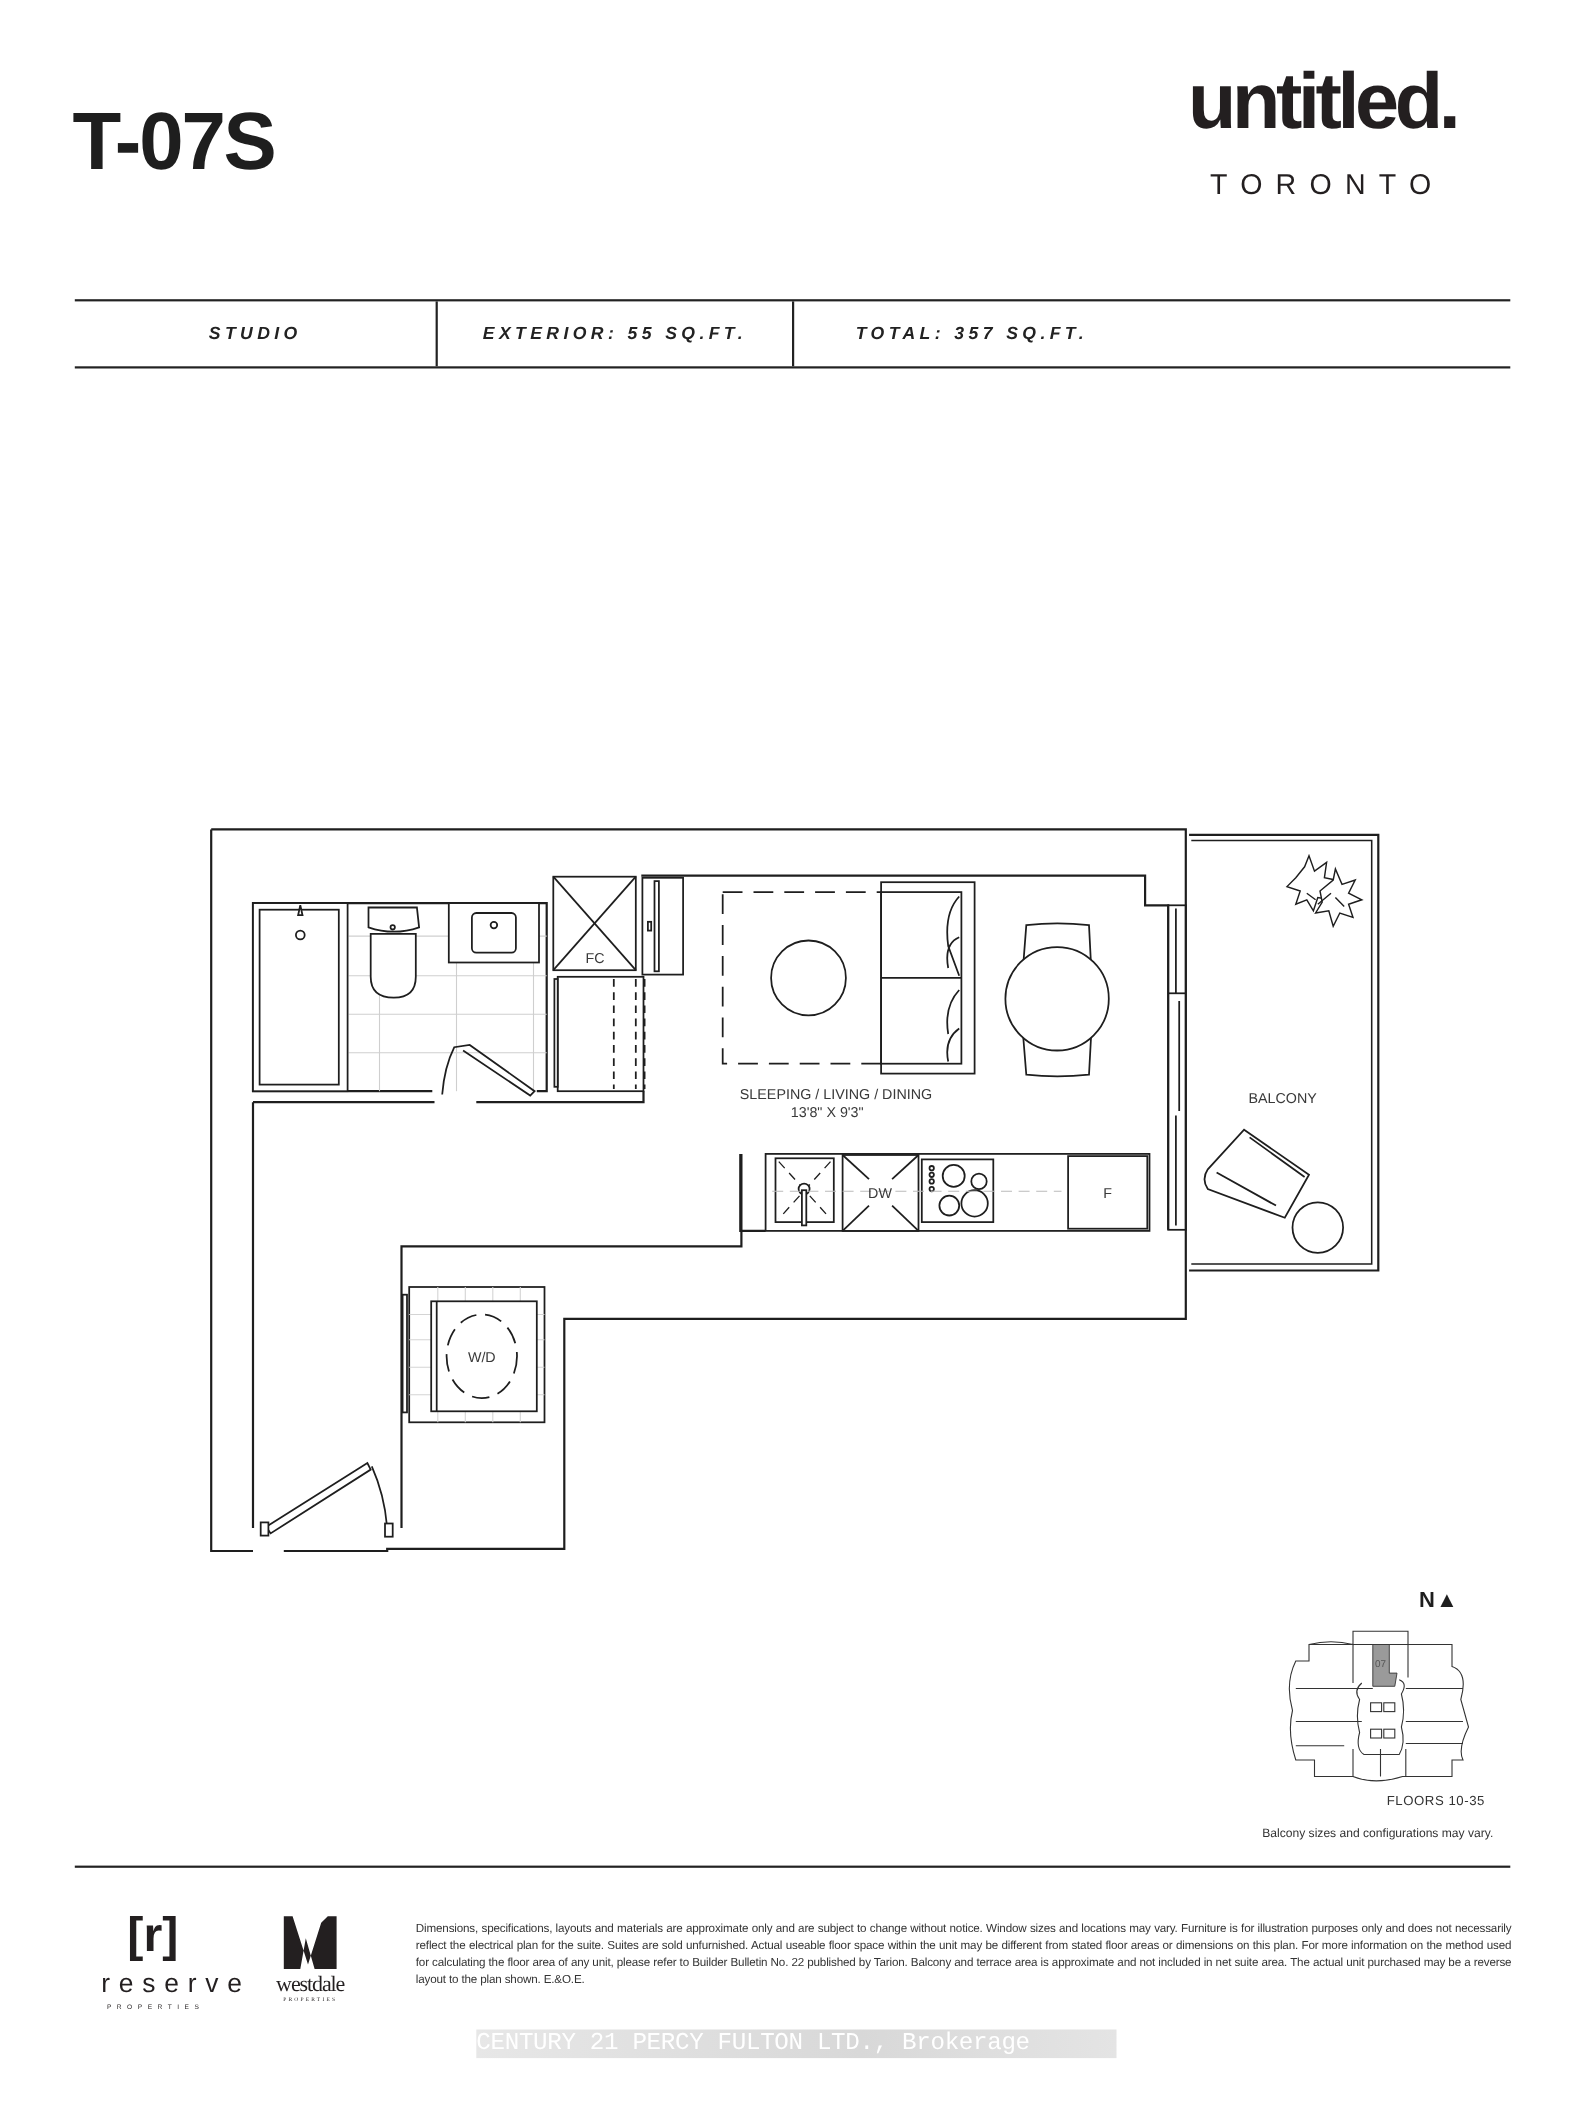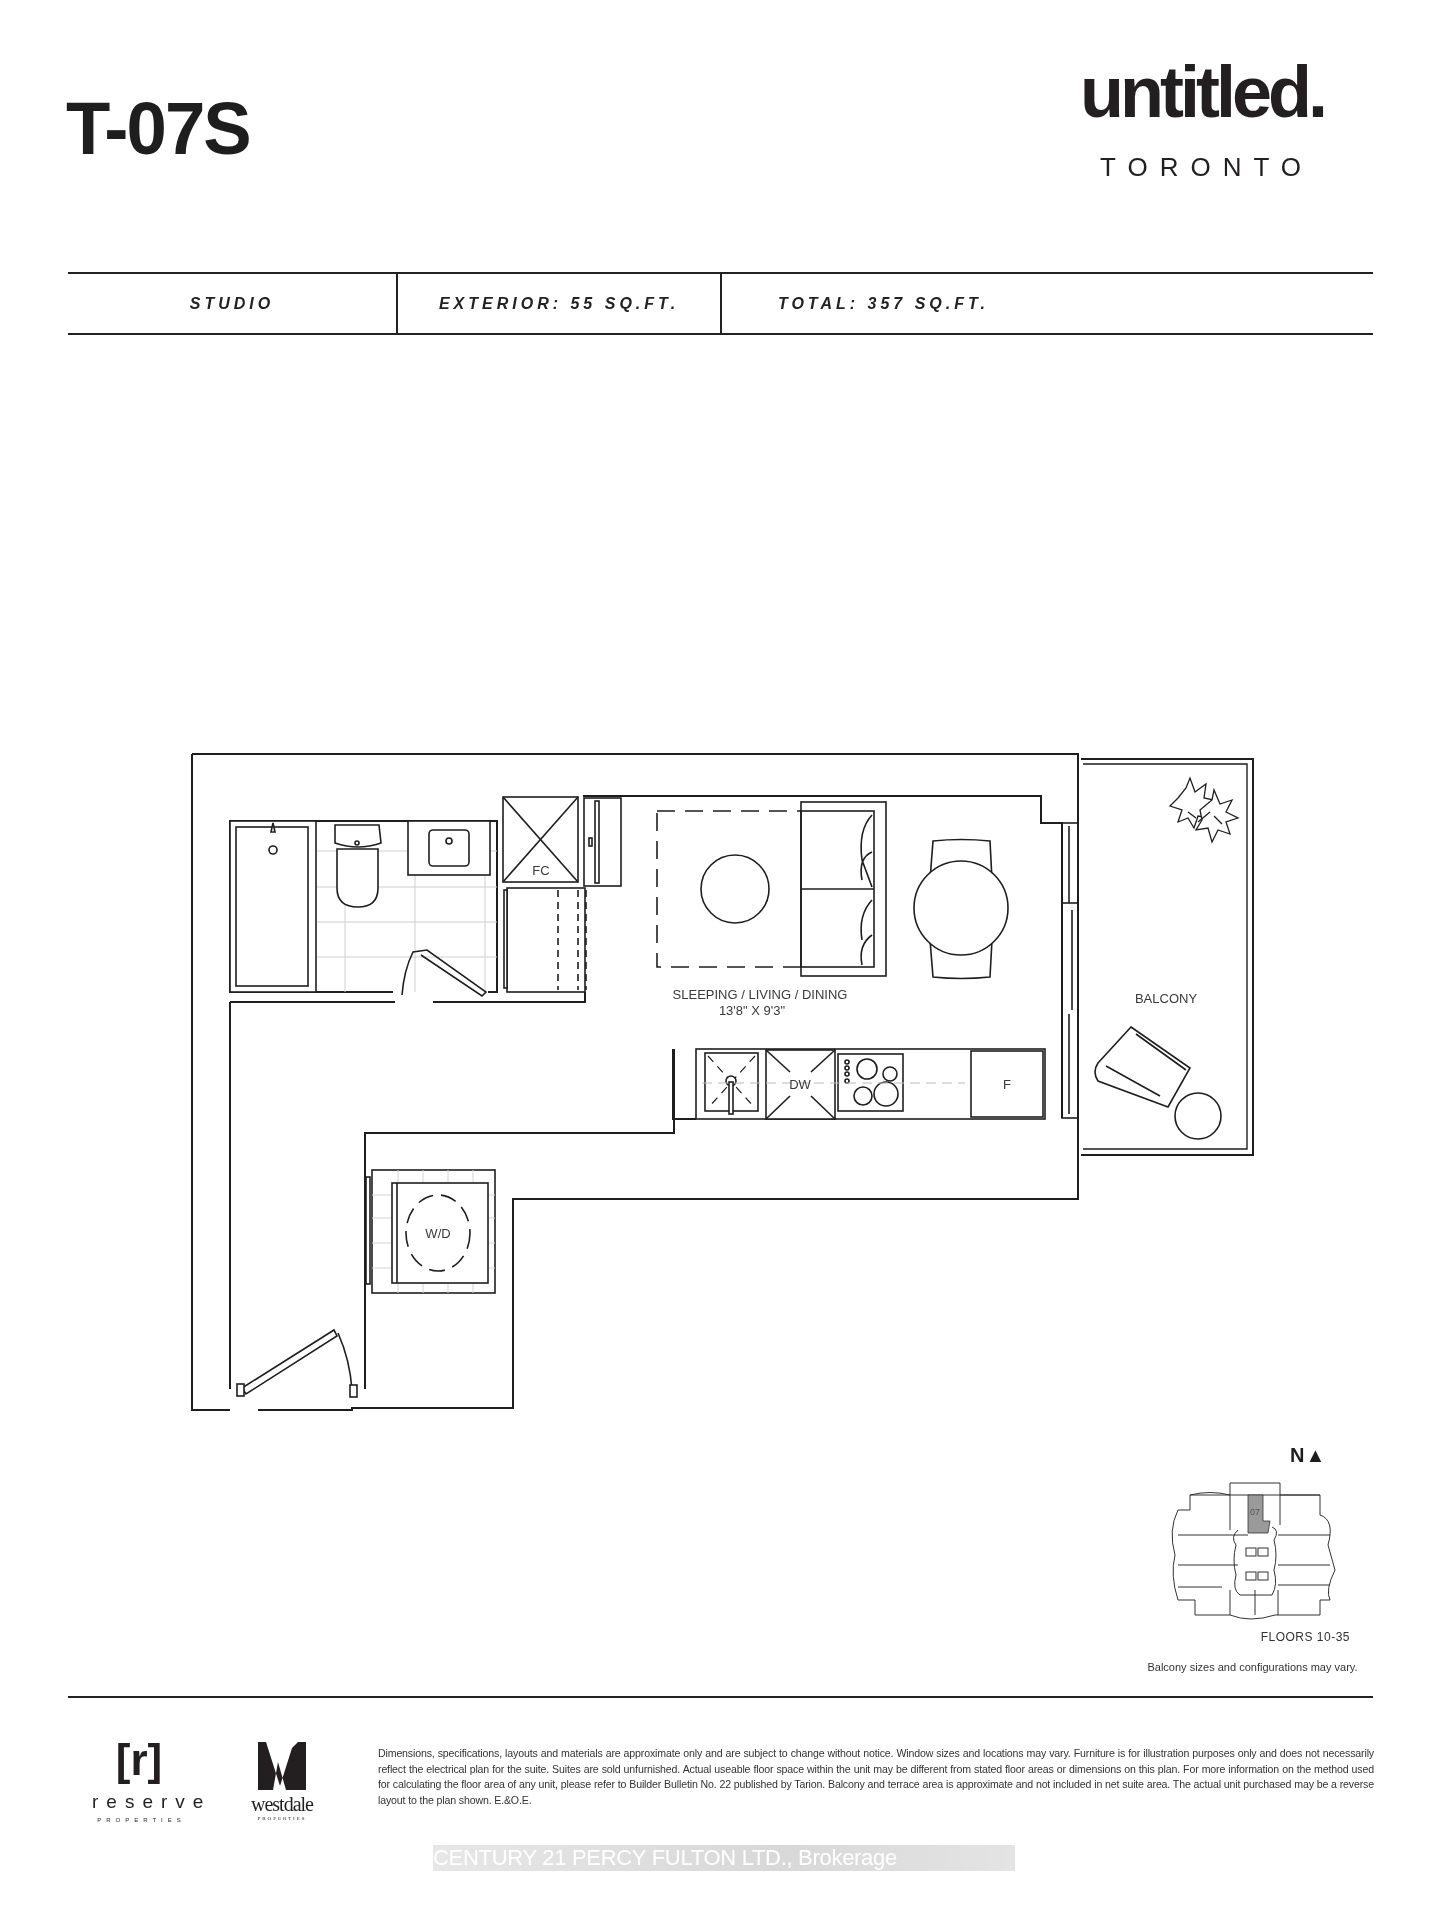--- a/index.html
+++ b/index.html
@@ -13,27 +13,27 @@
   .stat-cell { height: 100%; display: flex; align-items: center; justify-content: center; font-size: 16px; font-weight: bold; letter-spacing: 4px; color: #222; box-sizing: border-box; font-style: italic; }
   .stat-cell + .stat-cell { border-left: 2px solid #222; }
   .plan { left: 0; top: 0; }
   .plan-label { font-family: "Liberation Sans", sans-serif; font-size: 13px; fill: #3a3a3a; }
   .north { left: 1290px; top: 1444px; font-size: 20px; font-weight: bold; color: #1e1e1e; letter-spacing: 1px; }
   .keyplan-caption { left: 1150px; top: 1630px; width: 200px; text-align: right; font-size: 12px; color: #333; letter-spacing: 0.5px; }
   .keyplan-note { left: 1130px; top: 1661px; width: 245px; text-align: center; font-size: 11px; color: #333; }
   .footer-rule { left: 68px; top: 1696px; width: 1305px; height: 2px; background: #222; }
   .logo-reserve { left: 84px; top: 1738px; width: 110px; text-align: center; }
   .reserve-mark { font-size: 44px; font-weight: bold; line-height: 1; color: #231f20; }
-  .reserve-name { font-size: 19px; letter-spacing: 8px; line-height: 1; margin-top: 10px; color: #231f20; padding-left: 8px; }
+  .reserve-name { font-size: 24px; letter-spacing: 8px; line-height: 1; margin-top: 10px; color: #231f20; padding-left: 8px; }
   .reserve-sub { font-size: 6px; letter-spacing: 5px; margin-top: 6px; color: #231f20; padding-left: 5px; }
   .logo-westdale { left: 240px; top: 1740px; width: 84px; text-align: center; }
   .westdale-name { font-family: "Liberation Serif", serif; font-size: 20px; letter-spacing: -1px; line-height: 1; margin-top: 2px; color: #231f20; }
   .westdale-sub { font-family: "Liberation Serif", serif; font-size: 5px; letter-spacing: 2px; margin-top: 2px; color: #231f20; }
   .disclaimer { left: 378px; top: 1746px; width: 996px; font-size: 10.6px; line-height: 15.6px; color: #333; letter-spacing: -0.15px; text-align: justify; }
-  .watermark { left: 433px; top: 1845px; width: 582px; height: 26px; background: linear-gradient(90deg, #e7e7e7, #d8d8d8 60%, #e4e4e4); color: #ffffff; font-family: Liberation Sans, sans-serif; font-size: 22px; line-height: 26px; white-space: nowrap; overflow: hidden; letter-spacing: -0.3px; }
+  .watermark { left: 433px; top: 1845px; width: 582px; height: 26px; background: linear-gradient(90deg, #e7e7e7, #d8d8d8 60%, #e4e4e4); color: #ffffff; font-family: Liberation Mono, monospace; font-size: 22px; line-height: 26px; white-space: nowrap; overflow: hidden; letter-spacing: -0.3px; }
 </style>
 </head>
 <body>
 
 <div class="abs unit-title">T-07S</div>
 
 <div class="abs brand">
   <div class="brand-name">untitled.</div>
 </div>
 <div class="brand-city">TORONTO</div>

